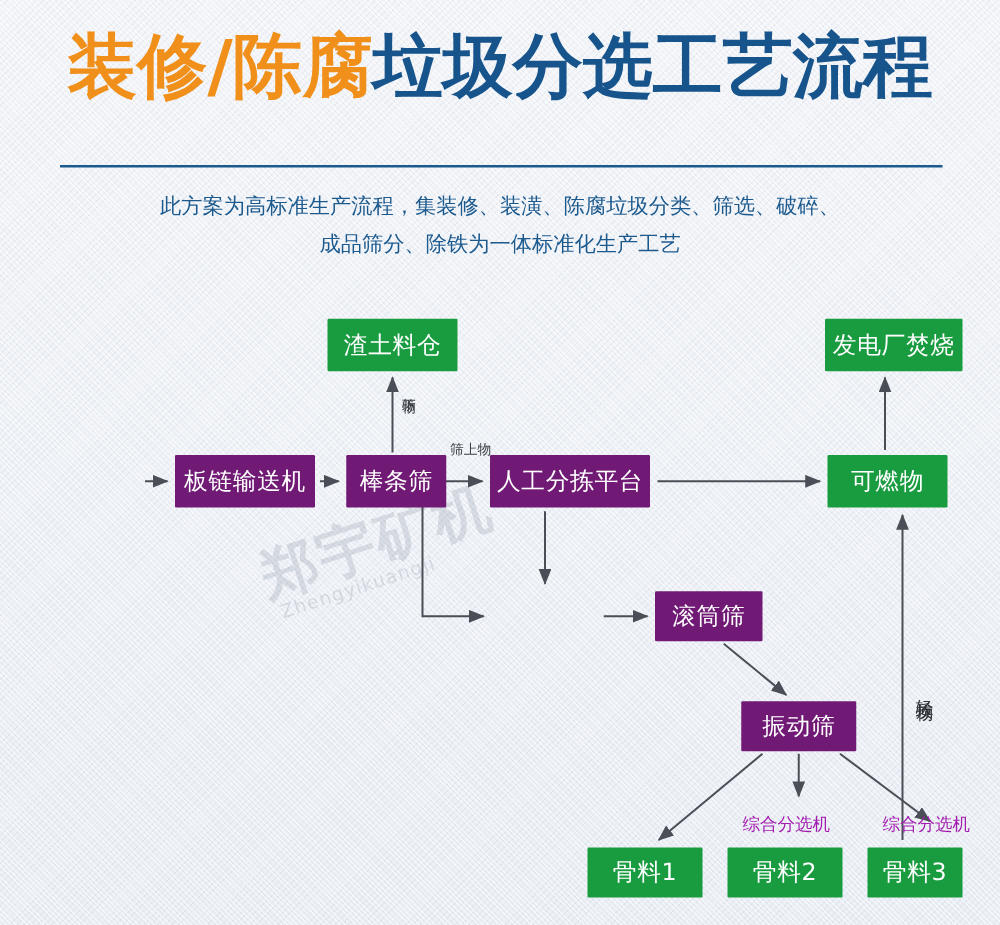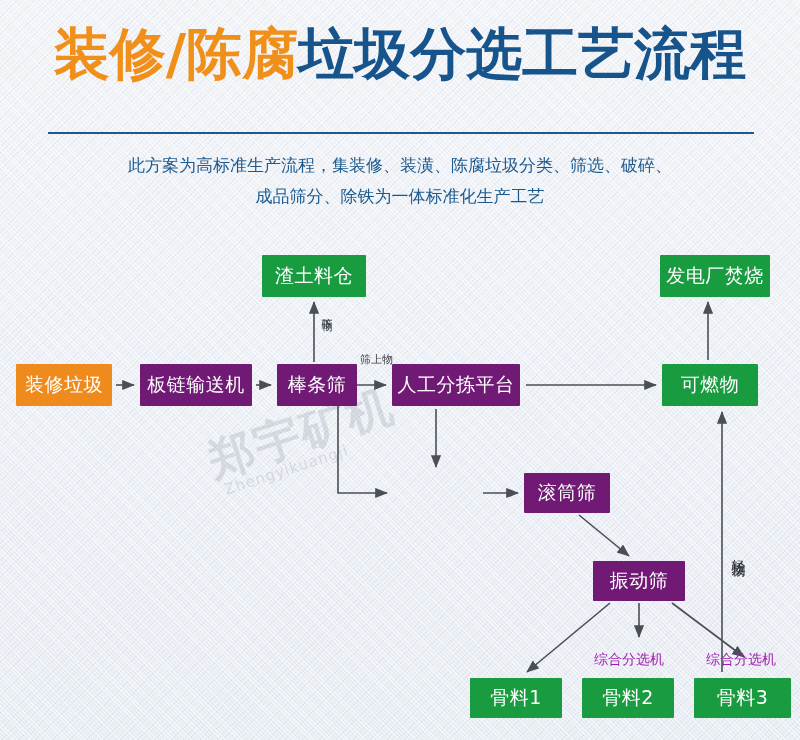--- a/index.html
+++ b/index.html
@@ -131,23 +131,20 @@
       <path d="M610,603 L527,672"></path>
 
       <path d="M639,603 L639,637"></path>
 
       <path d="M672,603 L744,657"></path>
 
       <path d="M722,672 L722,412"></path>
     </g>
   </svg>
 
-  <div class="node orange" style="left:16px;top:364px;width:96px;height:42px;">
-    <span>装修垃圾</span>
-  </div>
   <div class="node blue" style="left:140px;top:364px;width:112px;height:42px;">
     <span>板链输送机</span>
   </div>
   <div class="node blue" style="left:277px;top:364px;width:80px;height:42px;">
     <span>棒条筛</span>
   </div>
   <div class="node blue" style="left:392px;top:364px;width:128px;height:42px;">
     <span>人工分拣平台</span>
   </div>
   <div class="node green" style="left:662px;top:364px;width:96px;height:42px;">
@@ -164,21 +161,21 @@
   </div>
   <div class="node blue" style="left:593px;top:561px;width:92px;height:40px;align-items:center;">
     <span>振动筛</span>
   </div>
   <div class="node green" style="left:470px;top:678px;width:92px;height:40px;">
     <span>骨料1</span>
   </div>
   <div class="node green" style="left:582px;top:678px;width:92px;height:40px;">
     <span>骨料2</span>
   </div>
-  <div class="node green" style="left:694px;top:678px;width:97px;height:40px;text-align:center;">
+  <div class="node green" style="left:694px;top:678px;width:76px;height:40px;text-align:center;">
     <span>骨料3</span>
   </div>
 
   <div class="edgelabel vert" style="left:318px;top:310px;">筛下物</div>
   <div class="edgelabel" style="left:360px;top:352px;">筛上物</div>
   <div class="edgelabel vbig" style="left:730px;top:548px;">轻质物</div>
   <div class="edgelabel big" style="left:594px;top:651px;">综合分选机</div>
   <div class="edgelabel big" style="left:706px;top:651px;">综合分选机</div>
 
 </div>

